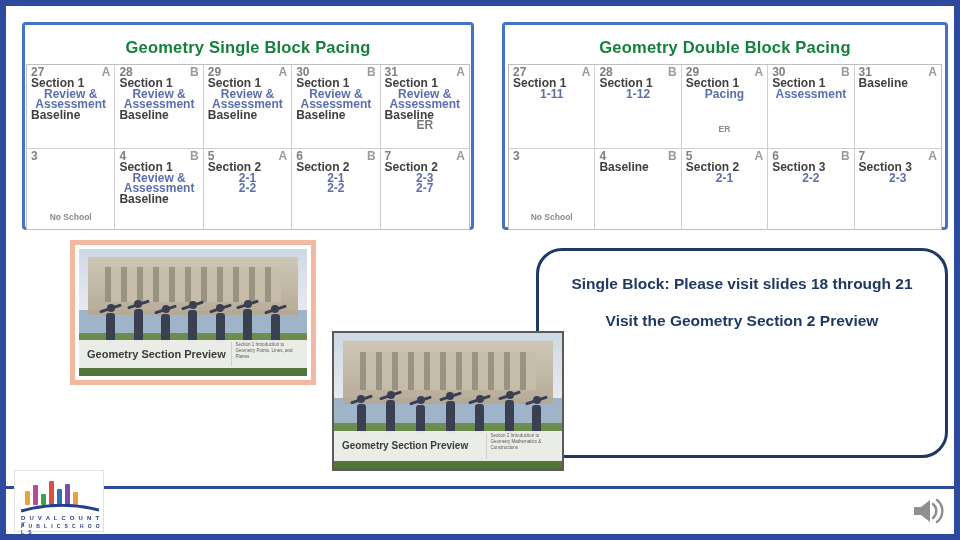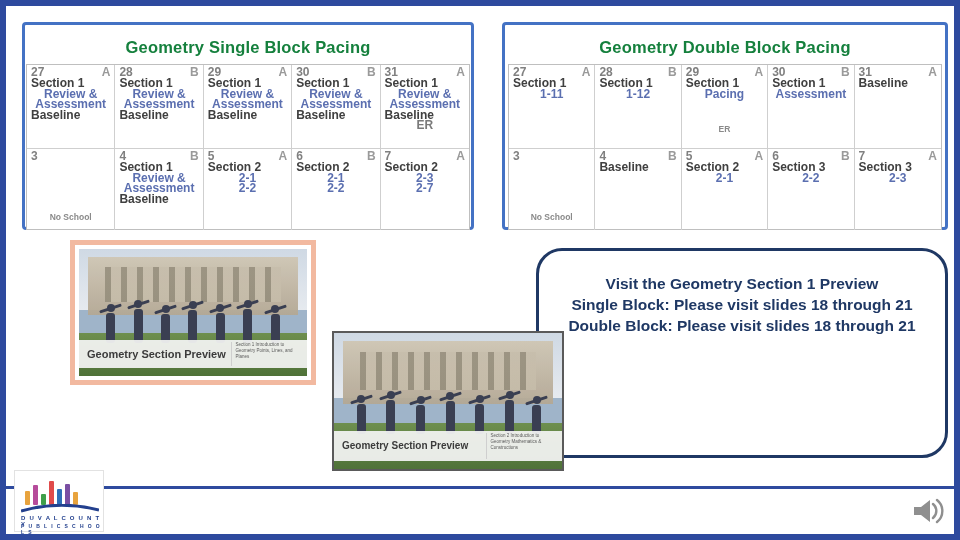--- a/index.html
+++ b/index.html
@@ -347,24 +347,23 @@
         </div>
       <div class="cell-body">
         <div>Section 3</div>
         <div class="lnk">2-3</div>
       </div>
     </div>
   </div>
 </div>
 
 <div class="bubble" style="left:536px;top:248px;width:412px;height:210px;padding:22px 14px 0 14px;">
-  <p>Visit the Geometry Section 1 Preview</p>
   <p>Single Block: Please visit slides 18 through 21</p>
-  <p>Double Block: Please visit slides 18 through 21</p>
   <div class="gap"></div>
+  <p>Visit the Geometry Section 2 Preview</p>
 </div>
 
 <div class="photo framed" style="left:26px;top:240px;width:246px;height:145px;">
   <div class="photo-inner">
     <div class="sky"></div>
     <div class="bldg"></div>
     <div class="grass"></div>
     <div class="person" style="left:12%;height:30px;"></div>
     <div class="person" style="left:24%;height:34px;"></div>
     <div class="person" style="left:36%;height:29px;"></div>

